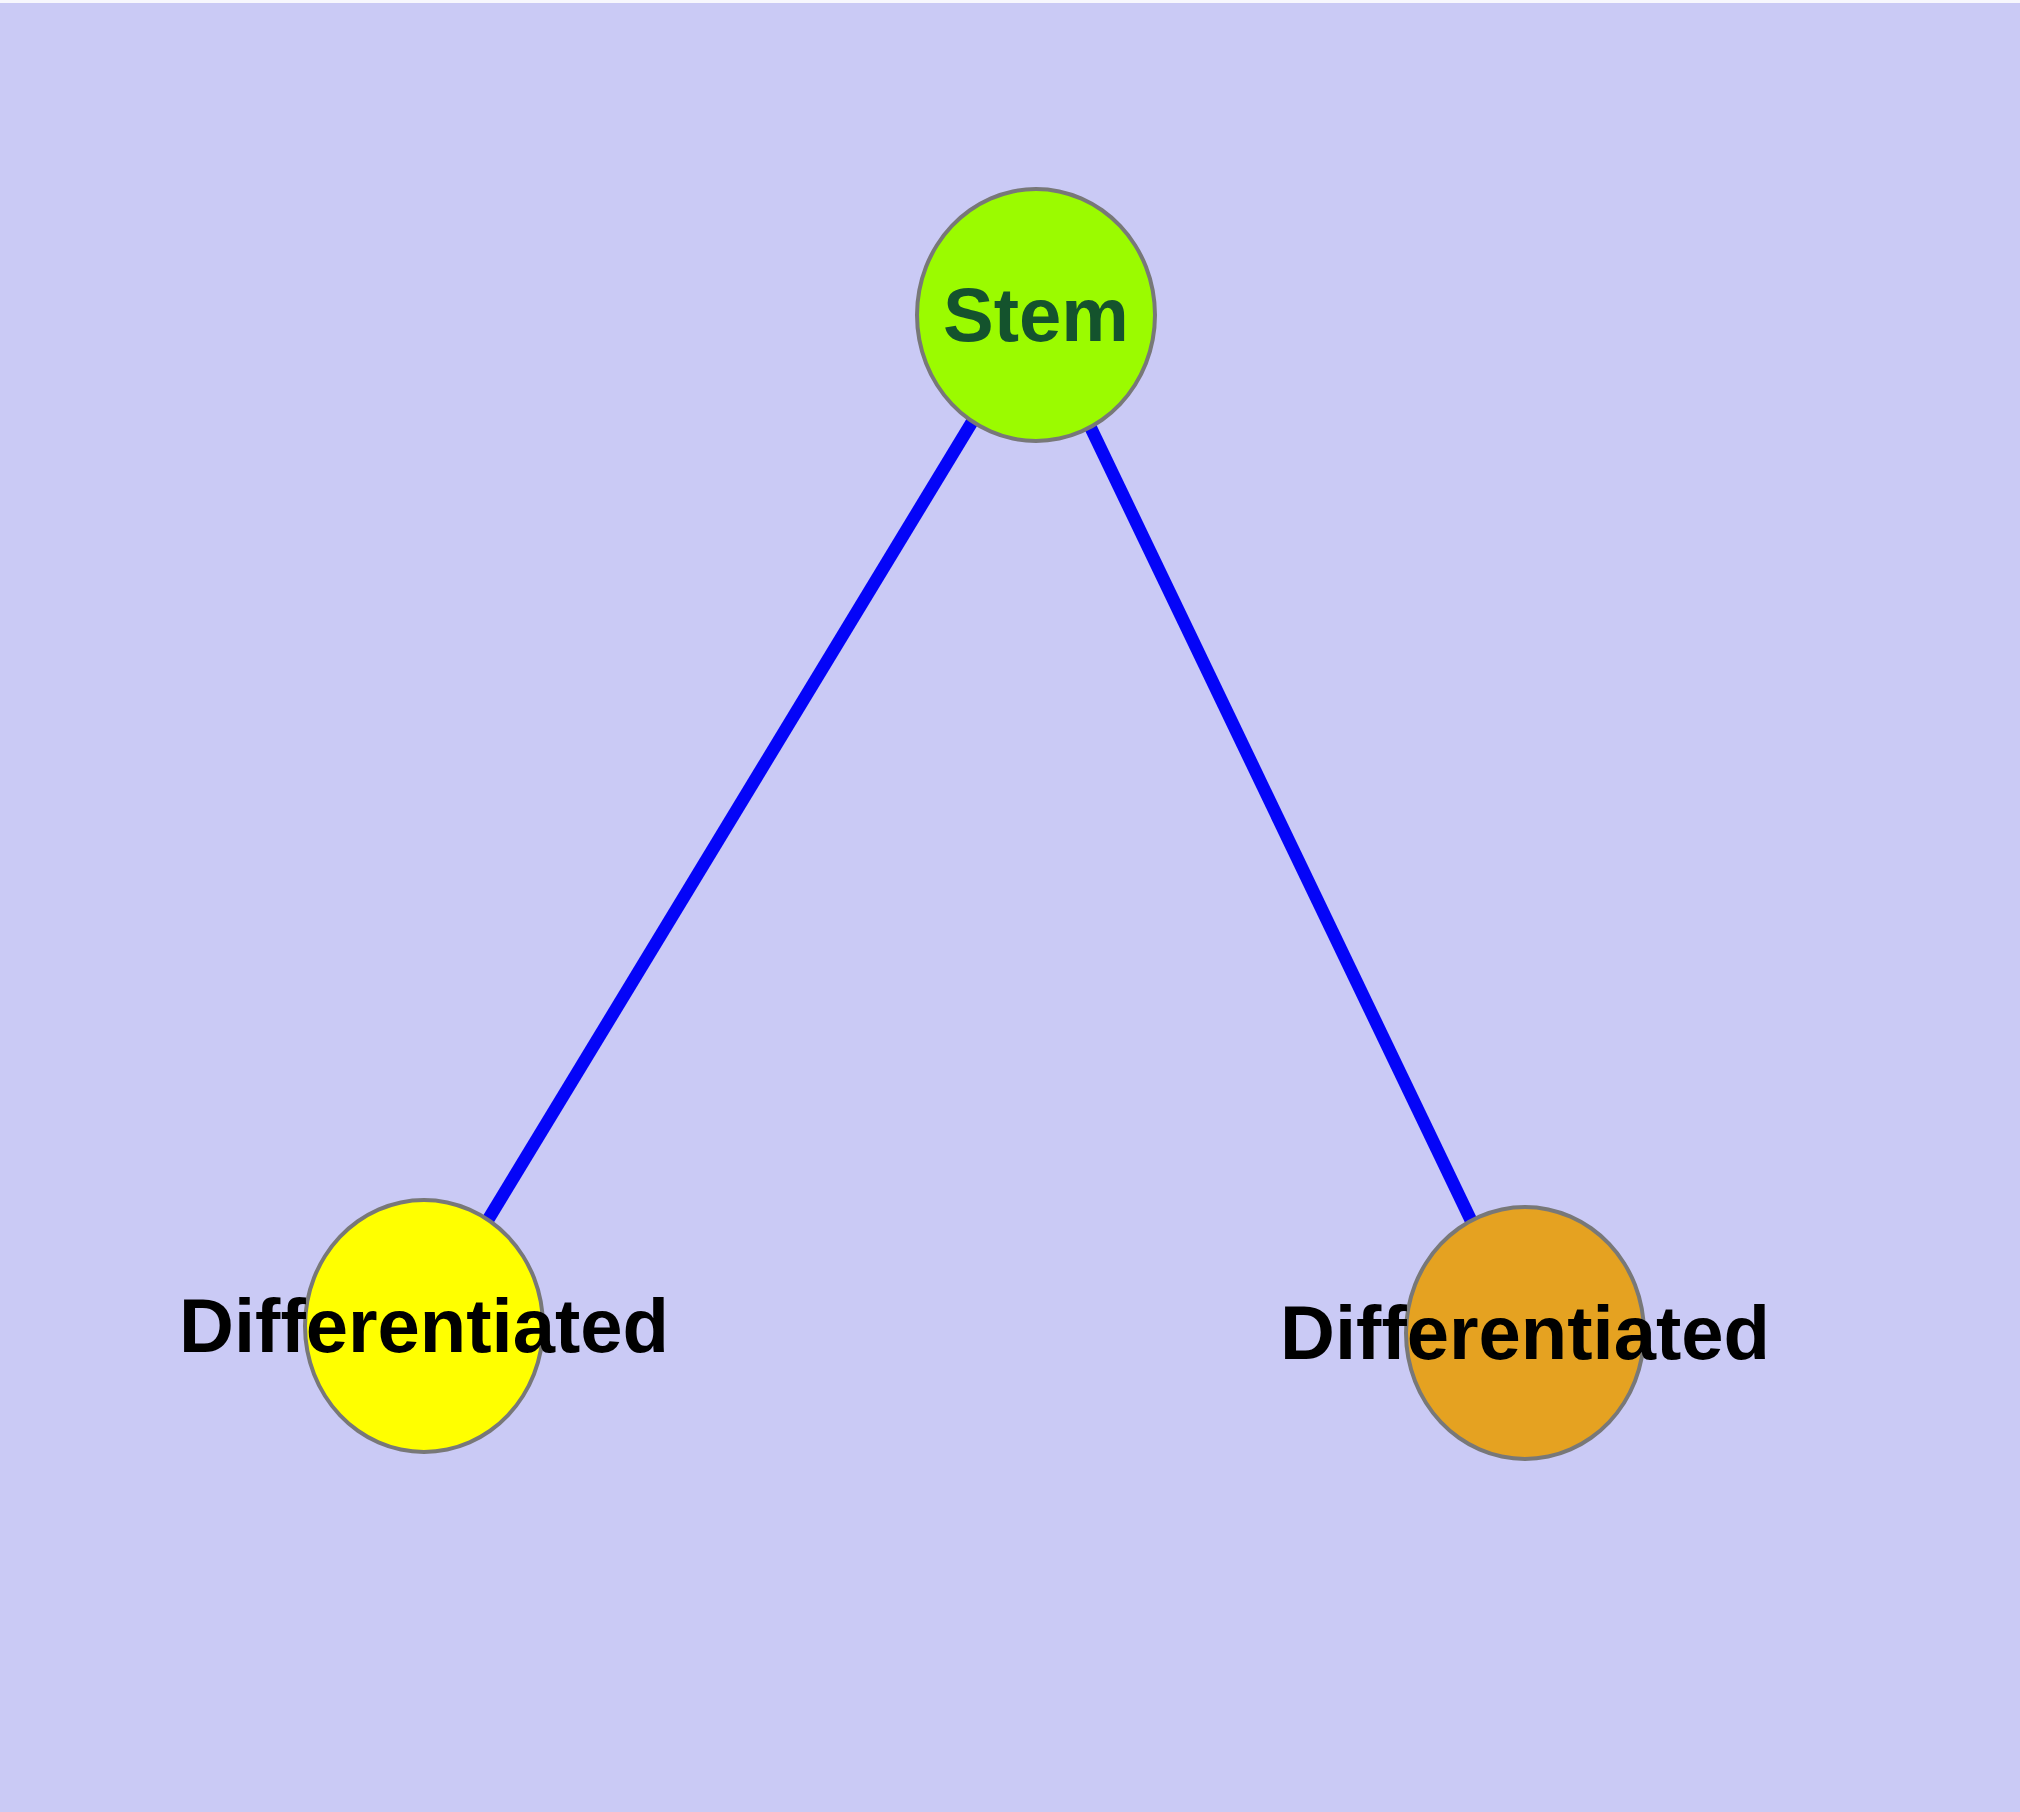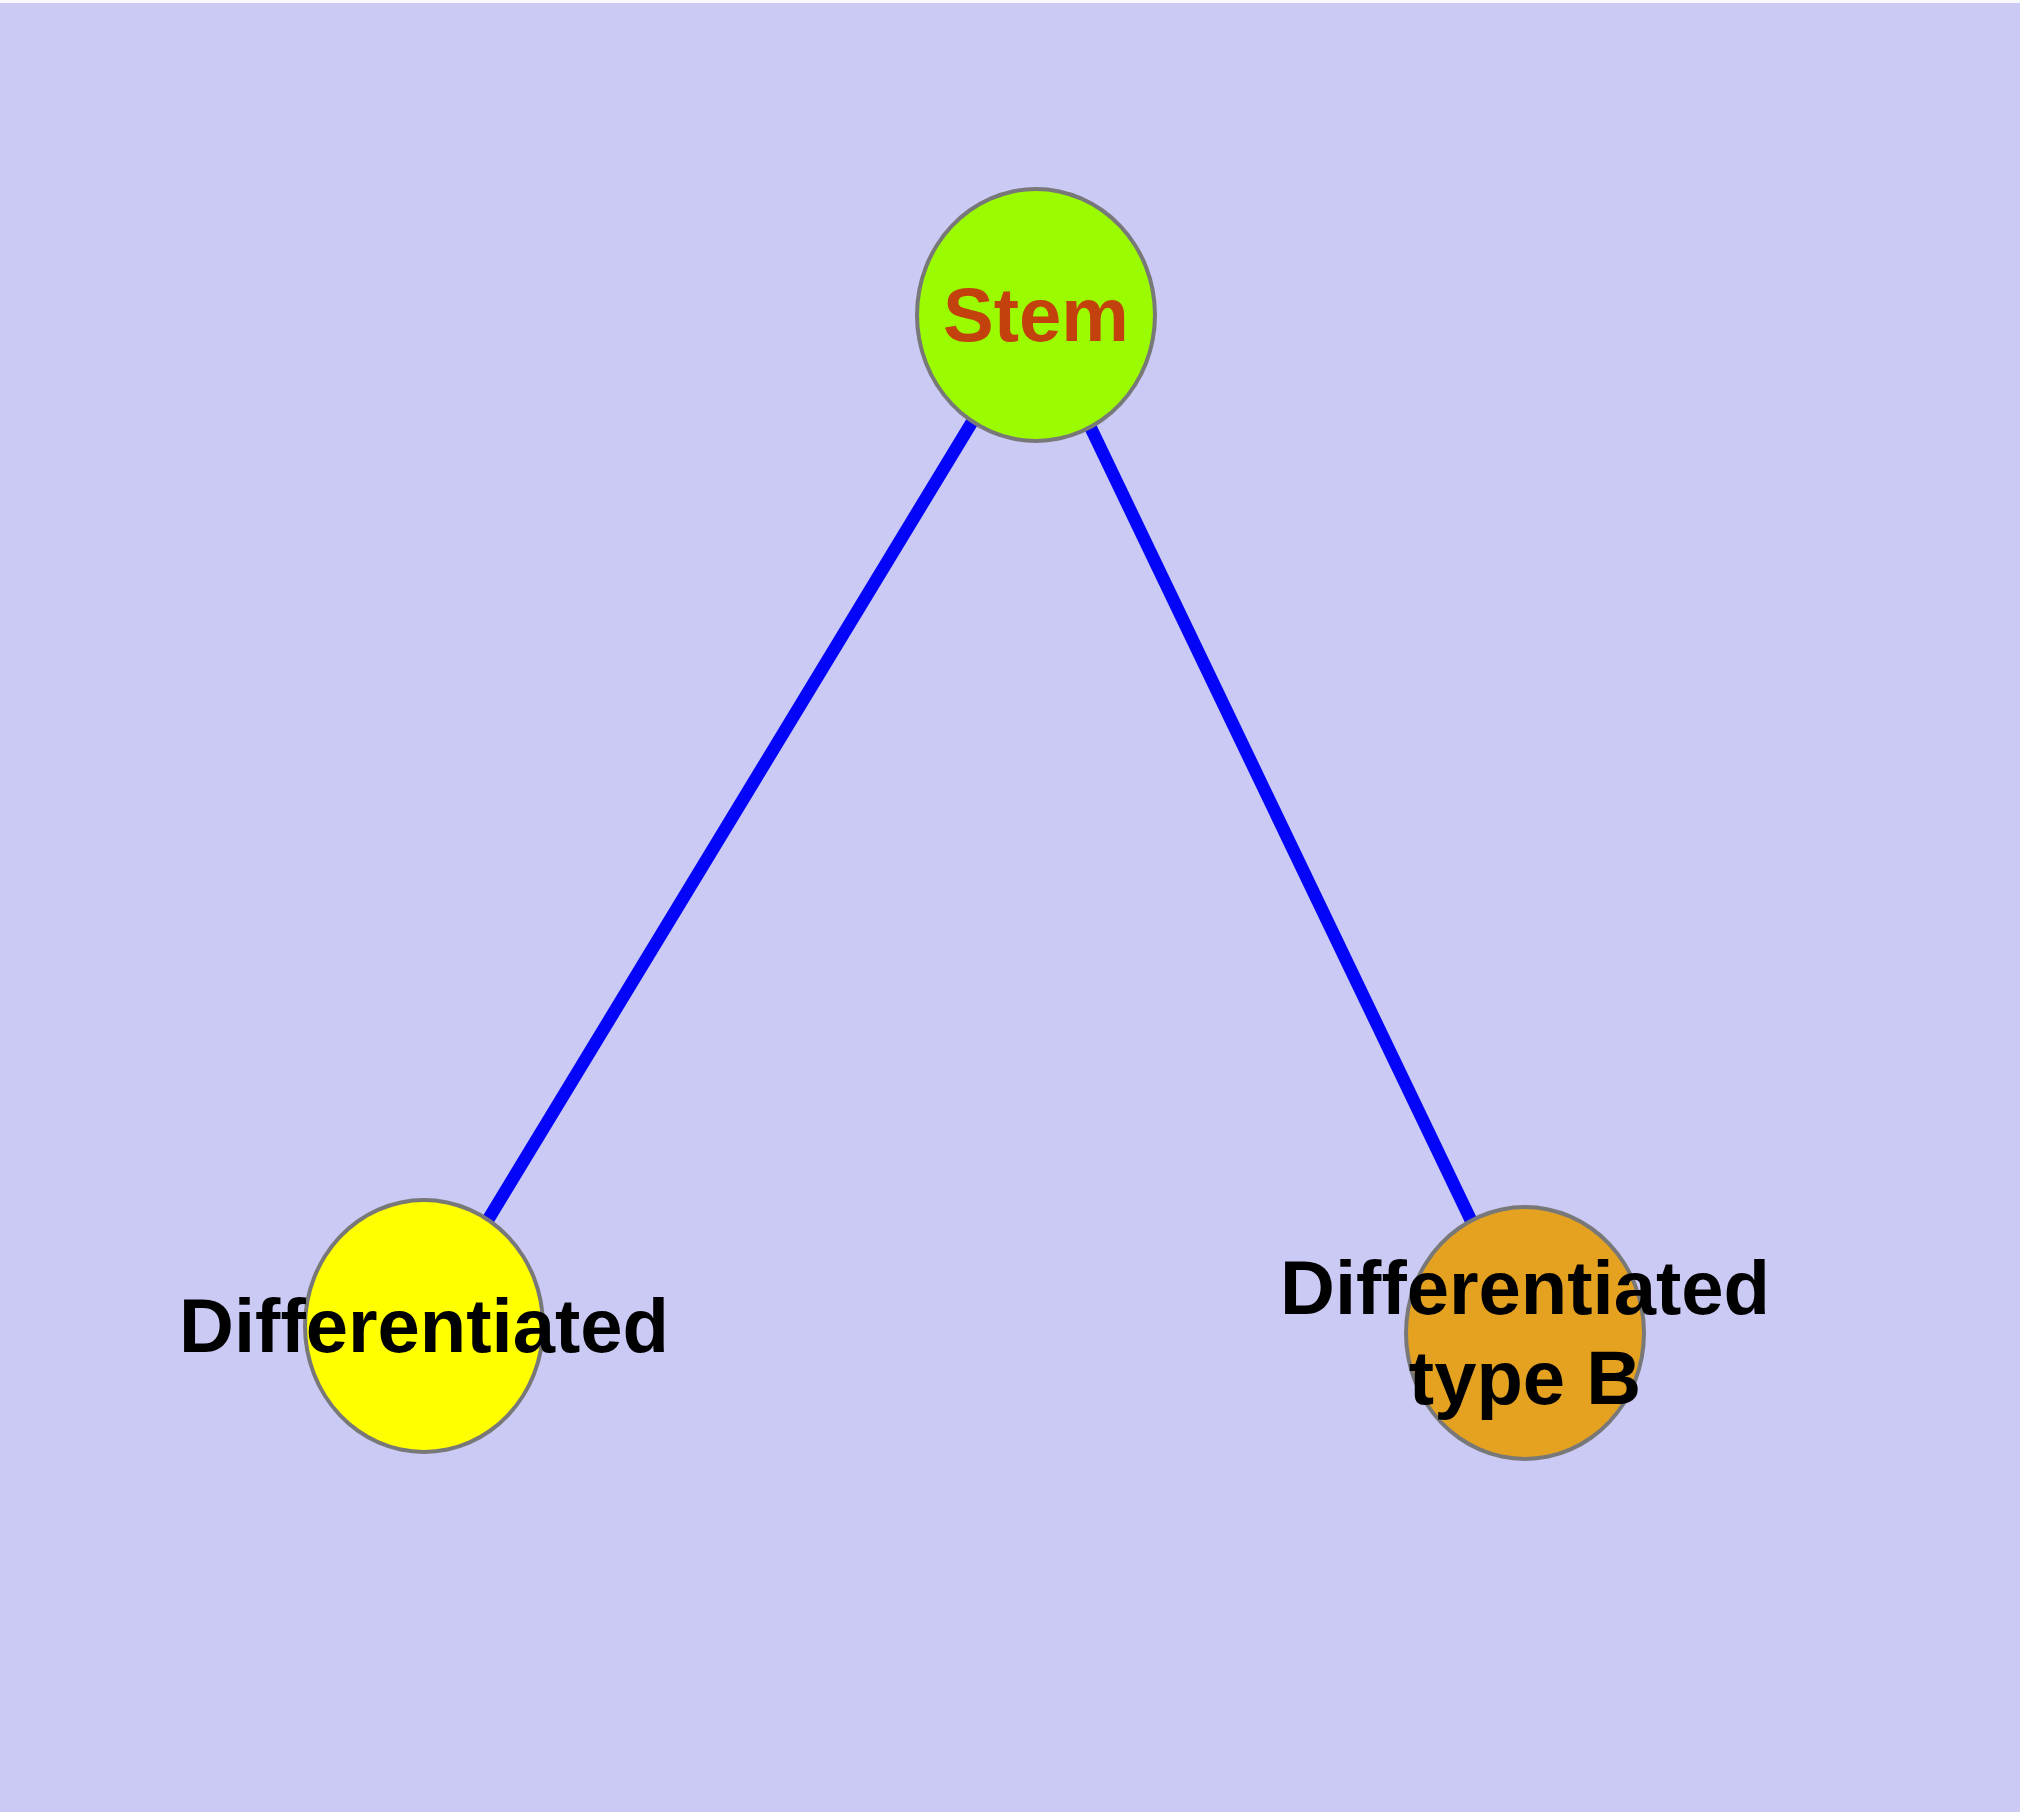--- a/index.html
+++ b/index.html
@@ -47,32 +47,31 @@
 </head>
 <body>
 
 <div id="canvas" style="width: 2021px; height: 1812px; background: rgb(202, 202, 245);">
   <svg id="edges" xmlns="http://www.w3.org/2000/svg" viewBox="0 0 2384 2138" preserveAspectRatio="none">
       <line x1="1223" y1="372" x2="500" y2="1564" stroke="#0404f8" stroke-width="15"></line>
       <line x1="1223" y1="372" x2="1799" y2="1573" stroke="#0404f8" stroke-width="15"></line>
     </svg>
 
   <div class="node" style="left: 915px; top: 187px; width: 242px; height: 256px; background: rgb(155, 251, 0); border-color: rgb(120, 120, 120); border-width: 4.2px;">
-    <div class="node-label" style="font-size: 76px; line-height: 90px; color: #c2410c;">
+    <div class="node-label" style="font-size: 76px; line-height: 90px; color: #14532d;">
       <span class="line">Stem</span>
 
     </div>
   </div>
 
   <div class="node" style="left: 303px; top: 1198px; width: 242px; height: 256px; background: rgb(255, 255, 0); border-color: rgb(120, 120, 120); border-width: 4.2px;">
     <div class="node-label" style="font-size: 76px; line-height: 90px; color: rgb(0, 0, 0);">
       <span class="line">Differentiated</span>
     </div>
   </div>
 
   <div class="node" style="left: 1404px; top: 1205px; width: 242px; height: 256px; background: rgb(229, 162, 33); border-color: rgb(120, 120, 120); border-width: 4.2px;">
     <div class="node-label" style="font-size: 76px; line-height: 90px; color: rgb(0, 0, 0);">
       <span class="line">Differentiated</span>
-      <span class="line">type B</span>
     </div>
   </div>
 </div>
 
 
 </body></html>

